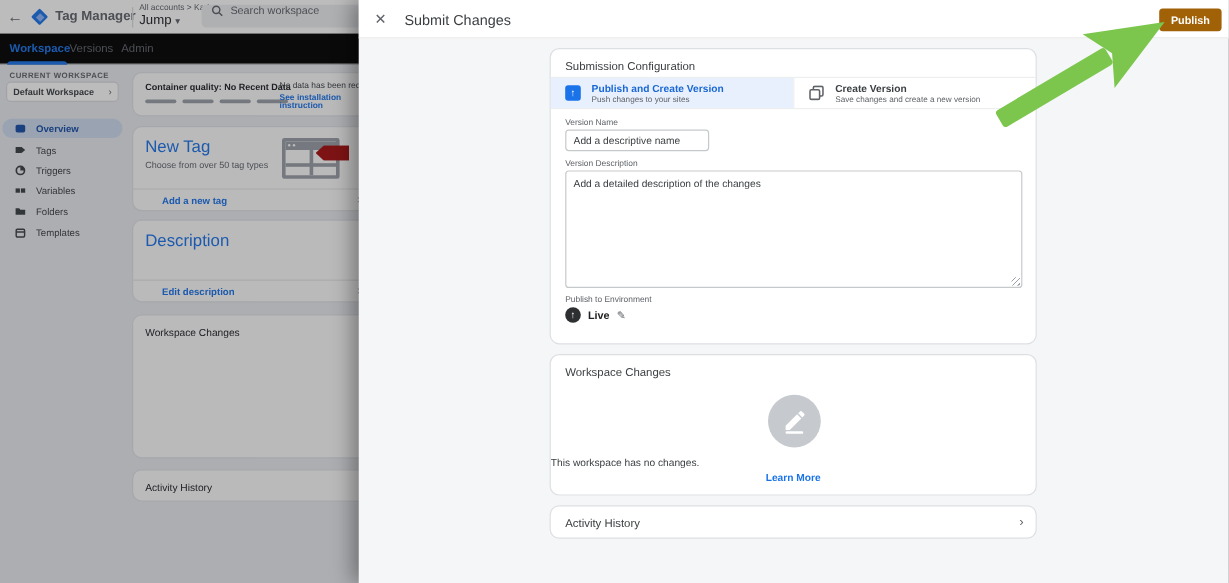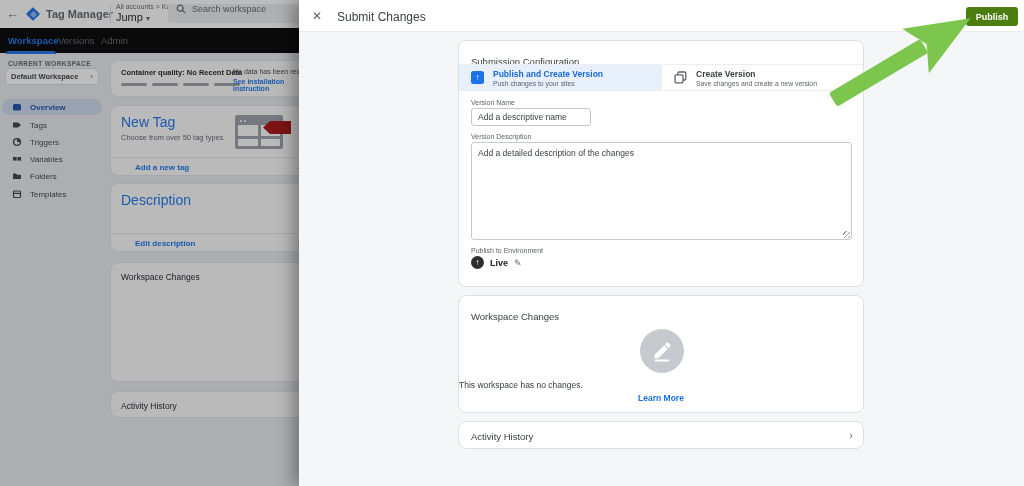--- a/index.html
+++ b/index.html
@@ -65,21 +65,21 @@
   
   .modal { position:absolute; left:299px; top:0; width:725px; height:486px; background:#f5f6f7; z-index:10;
            box-shadow:-6px 0 16px rgba(0,0,0,0.35); }
   .m-header { position:absolute; left:0; top:0; width:100%; height:32px; background:#fff; border-bottom:1px solid #ececec; }
   .m-close { left:13px; top:9px; font-size:12px; color:#5f6368; cursor:pointer; }
   .m-title { left:38px; top:10px; font-size:12px; color:#3c4043; }
   .publish-btn { position:absolute; left:667px; top:7px; width:52px; height:19px; border:none; border-radius:3px;
                  color:#fff; font-size:9px; font-weight:bold; font-family:"Liberation Sans",sans-serif; cursor:pointer; }
 
   .m-card { position:absolute; left:159px; width:406px; background:#fff; border:1px solid #dde0e3; border-radius:8px; }
-  .sec-title { left:12px; top:9px; font-size:9.5px; color:#3c4043;margin-top:6px; }
+  .sec-title { left:12px; top:9px; font-size:9.5px; color:#3c4043; }
   .tiles { position:absolute; left:0; top:23px; width:100%; height:27px; border-top:1px solid #eceef0; border-bottom:1px solid #eceef0; display:flex; }
   .tile { position:relative; width:203px; height:100%; display:flex; align-items:center; gap:9px; padding-left:12px; cursor:pointer; }
   .tile + .tile { border-left:1px solid #eceef0; }
   .tile .t1 { font-size:8.5px; font-weight:bold; color:#3c4043; }
   .tile .t2 { font-size:6.8px; color:#5f6368; margin-top:1px; }
   .tile.selected .t1 { color:#1967d2; }
   .pub-ic { width:13px; height:13px; background:#1a73e8; border-radius:2.5px; color:#fff; font-size:8px; font-weight:bold;
             display:flex; align-items:center; justify-content:center; flex:0 0 13px; }
   .copy-ic { width:13px; height:13px; flex:0 0 13px; }
 
@@ -234,21 +234,21 @@
 
   </div>
 
   <div class="dim"></div>
 
   <div class="modal">
 
     <div class="m-header">
       <div class="abs m-close">✕</div>
       <div class="abs m-title">Submit Changes</div>
-      <button class="publish-btn" style="background: #4d7c0f;">Publish</button>
+      <button class="publish-btn" style="background: #a16207;">Publish</button>
     </div>
 
     <div class="m-card" style="top:40px;height:247px">
       <div class="abs sec-title">Submission Configuration</div>
 
       <div class="tiles">
         <div class="tile selected" style="background: rgb(232, 240, 254);">
           <div class="pub-ic" style="background: rgb(26, 115, 232);">↑</div>
           <div>
             <div class="t1">Publish and Create Version</div>

